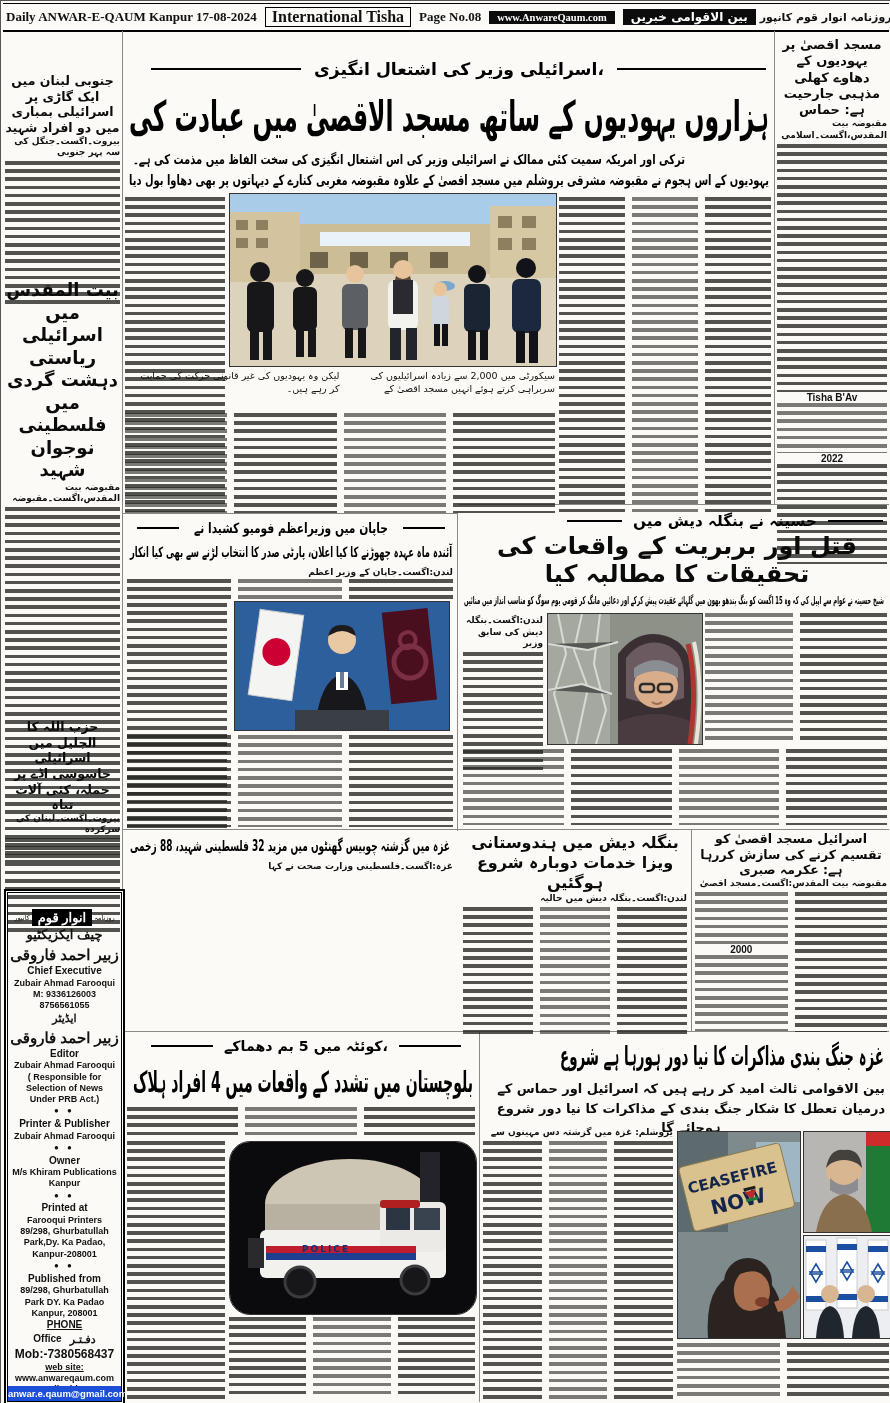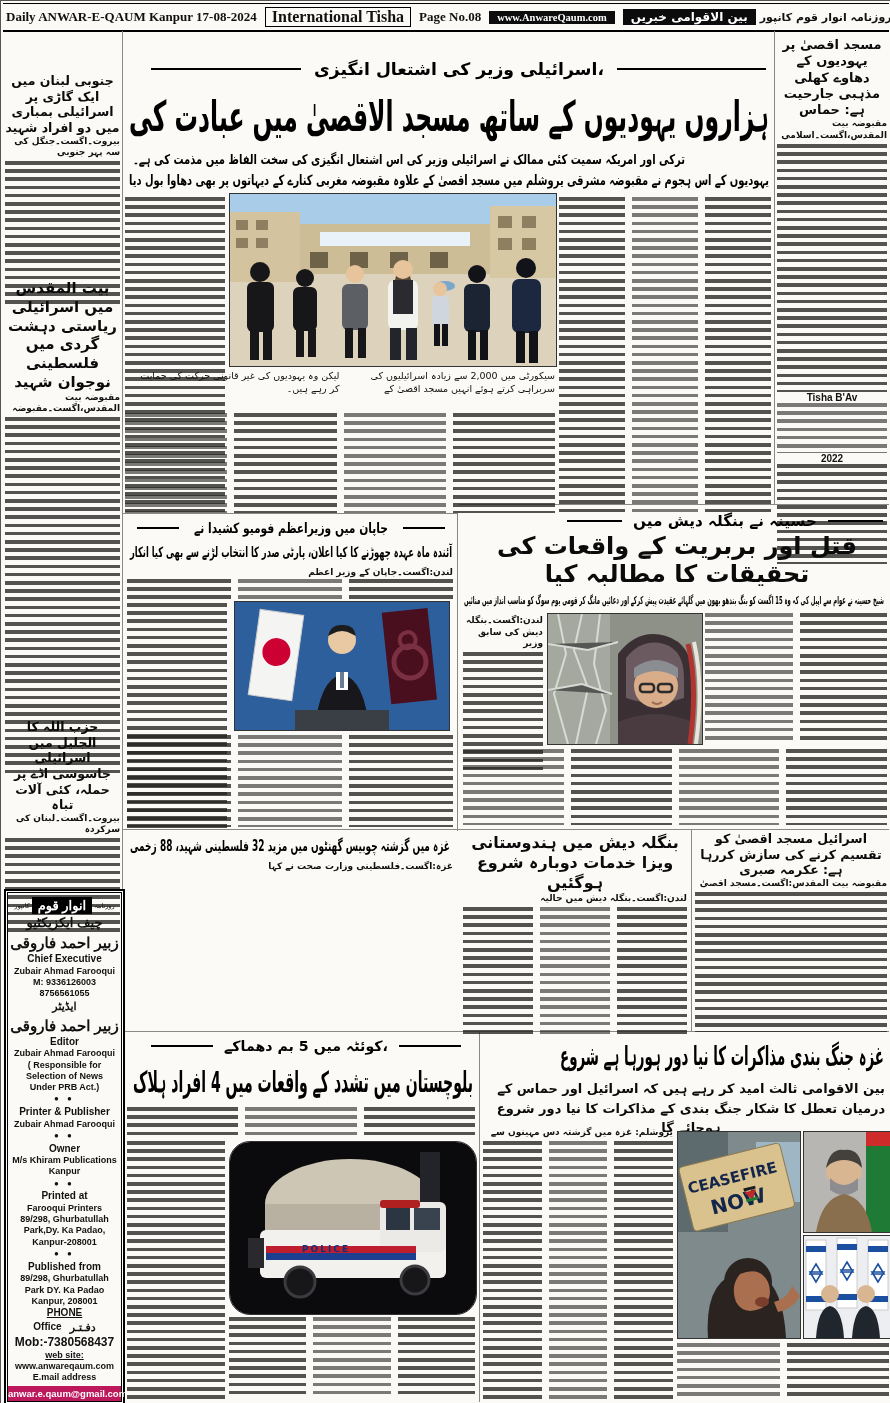--- a/index.html
+++ b/index.html
@@ -33,24 +33,24 @@
   
   .mast{position:absolute;left:3px;top:888px;width:117px;height:512px;border:2px solid #000;
         box-shadow:0 0 0 1px #fff inset, 0 0 0 2px #000 inset;
         text-align:center;font-family:"Liberation Sans",sans-serif;}
   .mast .inner{padding:4px 3px 0 3px;}
   .m-en{font-size:10px;font-weight:bold;line-height:1.25;}
   .m-en-sm{font-size:9px;font-weight:bold;line-height:1.25;}
   .m-ur{font-size:13px;font-weight:bold;direction:rtl;line-height:1.4;}
   .m-dots{font-size:8px;letter-spacing:3px;line-height:1.6;}
   .m-ul{text-decoration:underline;}
-  .logo-row{display:flex;align-items:center;justify-content:center;gap:2px;direction:rtl;margin-top:2px;}
+  .logo-row{display:flex;align-items:center;justify-content:center;gap:2px;direction:rtl;margin-top:14px;}
   .logo-box{background:#000;color:#fff;font-weight:bold;font-size:13px;padding:1px 6px;direction:rtl;}
   .logo-side{font-size:6.5px;direction:rtl;}
-  .email-bar{position:absolute;bottom:2px;left:2px;right:2px;background:#be185d;color:#fff;
+  .email-bar{position:absolute;bottom:2px;left:2px;right:2px;background:#1d4ed8;color:#fff;
              font-size:9.5px;font-weight:bold;padding:2px 0;text-align:center;}
   svg text{font-family:"DejaVu Sans",sans-serif;}
 </style>
 </head>
 <body>
 
 <div class="page">
 
   <div class="hdr en-serif">
     <span style="font-size:13px;font-weight:bold;white-space:nowrap;">Daily ANWAR-E-QAUM Kanpur 17-08-2024</span>
@@ -74,21 +74,21 @@
   <div class="hr" style="left:458px;top:503px;width:430px;"></div>
   <div class="hr" style="left:122px;top:828px;width:766px;"></div>
   <div class="hr" style="left:122px;top:1030px;width:766px;"></div>
 
   <div class="abs" style="left:4px;top:36px;width:115px;margin-top:36px;">
     <div class="hl ur" style="font-size:12.5px;">جنوبی لبنان میں ایک گاڑی پر اسرائیلی بمباری میں دو افراد شہید</div>
     <div class="dateline">بیروت۔اگست۔جنگل کی سہ پہر جنوبی</div>
     <div class="ft" style="height:148px;"></div>
   </div>
   <div class="abs" style="left:4px;top:278px;width:115px;">
-    <div class="hl ur" style="font-size:15px;">بیت المقدس میں اسرائیلی ریاستی دہشت گردی میں فلسطینی نوجوان شہید</div>
+    <div class="hl ur" style="font-size:18px;">بیت المقدس میں اسرائیلی ریاستی دہشت گردی میں فلسطینی نوجوان شہید</div>
     <div class="dateline">مقبوضہ بیت المقدس،اگست۔مقبوضہ</div>
     <div class="ft" style="height:358px;"></div>
   </div>
   <div class="abs" style="left:4px;top:718px;width:115px;">
     <div class="hl ur" style="font-size:12.5px;">حزب اللہ کا الجلیل میں اسرائیلی جاسوسی اڈے پر حملہ، کئی آلات تباہ</div>
     <div class="dateline">بیروت۔اگست۔لبنان کی سرکردہ</div>
     <div class="ft" style="height:95px;"></div>
   </div>
 
   <div class="kick-row" style="left:150px;top:55px;width:615px;">
@@ -311,20 +311,25 @@
       <div class="col ft" style="height:128px;"></div>
       <div class="col ft light" style="height:128px;"></div>
       <div class="col ft" style="height:128px;"></div>
     </div>
   </div>
   <div class="abs" style="left:694px;top:830px;width:192px;">
     <div class="hl ur" style="font-size:12.5px;">اسرائیل مسجد اقصیٰ کو تقسیم کرنے کی سازش کررہا ہے: عکرمہ صبری</div>
     <div class="dateline">مقبوضہ بیت المقدس:اگست۔مسجد اقصیٰ</div>
     <div class="cols">
       <div class="col ft" style="height:140px;"></div>
+      <div class="col">
+        <div class="ft light" style="height:52px;"></div>
+        <div class="mini-num">2000</div>
+        <div class="ft light" style="height:76px;"></div>
+      </div>
     </div>
   </div>
 
   <div class="kick-row" style="left:150px;top:1034px;width:310px;">
     <span class="kick-line"></span>
     <svg width="170" height="22">
       <text x="85" y="16" text-anchor="middle" textLength="164" lengthAdjust="spacingAndGlyphs" font-size="14" font-weight="bold">کوئٹہ میں 5 بم دھماکے،</text>
     </svg>
     <span class="kick-line"></span>
   </div>

